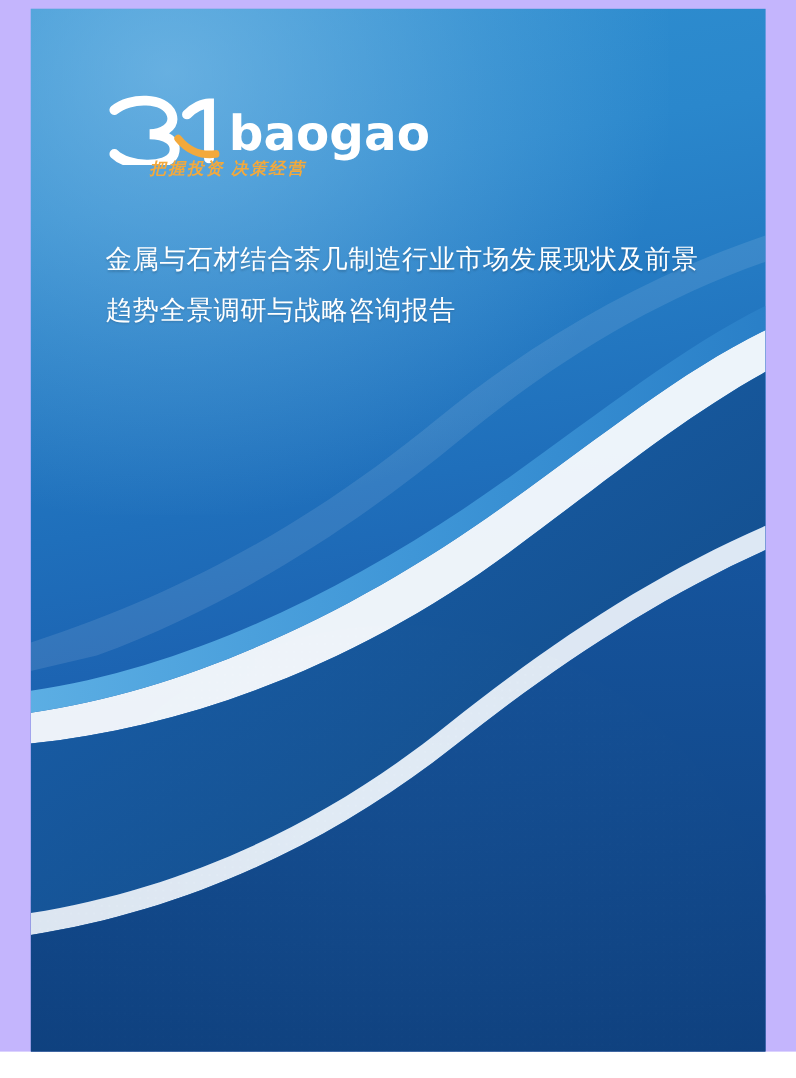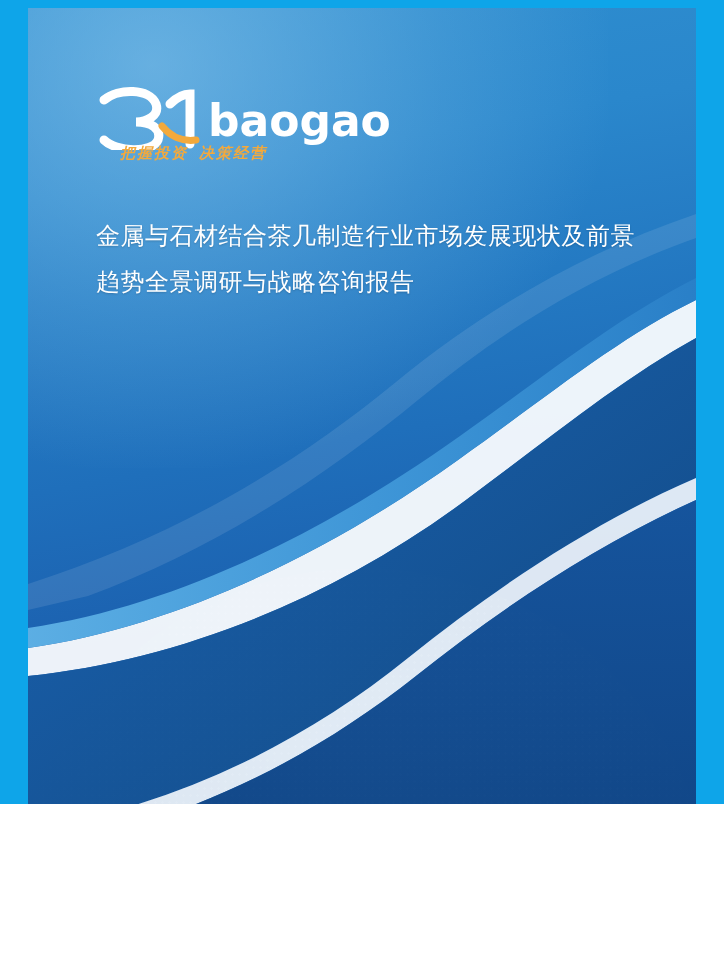--- a/index.html
+++ b/index.html
@@ -9,23 +9,23 @@
   }
   body {
     width: 724px;
     height: 980px;
     font-family: "Liberation Sans", sans-serif;
   }
 
   .page {
     position: relative;
     width: 724px;
-    height: 804px;
+    height: 956px;
     overflow: hidden;
-    background: #0ea5e9;
+    background: #c4b5fd;
   }
 
   
   .cover {
     position: absolute;
     left: 28px;
     top: 8px;
     width: 668px;
     height: 964px;
     overflow: hidden;
@@ -82,23 +82,23 @@
     left: 68px;
     top: 78px;
     width: 320px;
     height: 96px;
   }
   .logo-mark {
     display: block;
   }
   .logo-sub {
     position: absolute;
-    left: 24px;
+    left: 40px;
     top: 58px;
-    font-family: Liberation Mono, monospace;
+    font-family: Liberation Sans, sans-serif;
     font-size: 15px;
     letter-spacing: 2px;
     color: #f3a93c;
     font-style: italic;
     font-weight: bold;
     white-space: nowrap;
   }
 
   
   .title {

